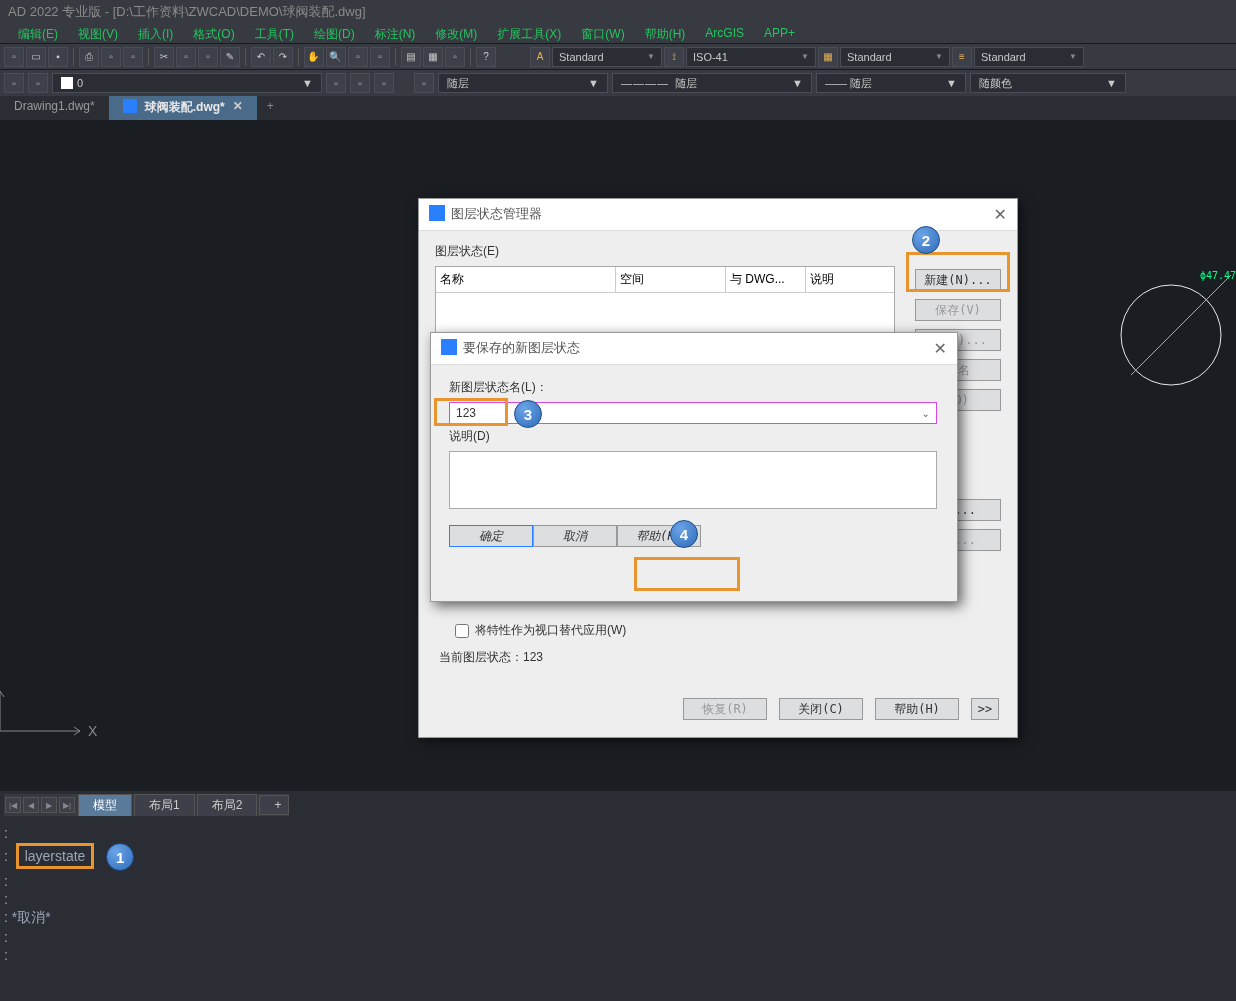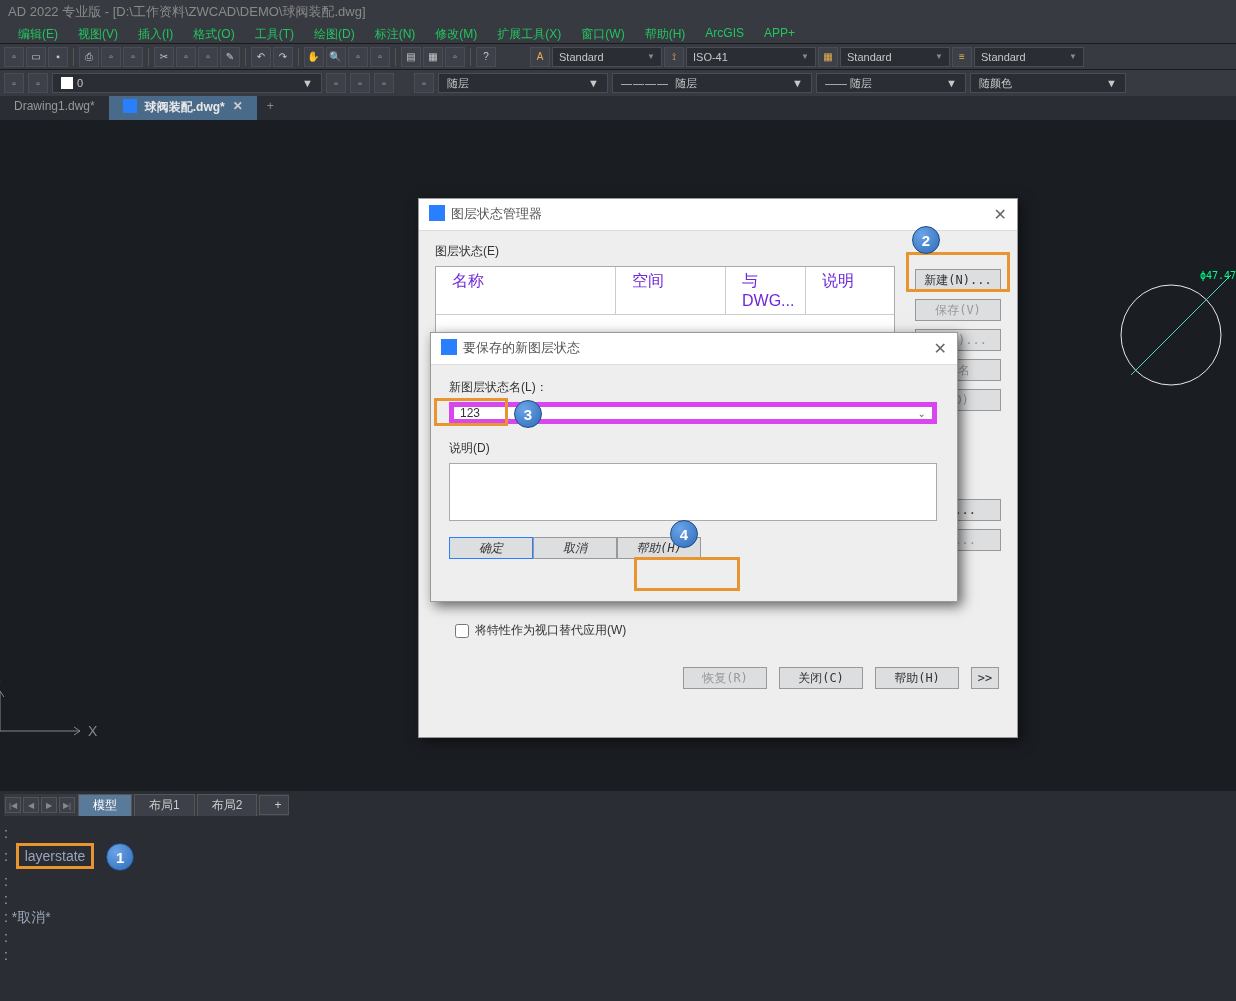--- a/index.html
+++ b/index.html
@@ -54,34 +54,34 @@
 
 
 .dlg1 { position:absolute; left:418px; top:198px; width:600px; height:540px; background:#eee; border:1px solid #999; box-shadow:4px 4px 12px rgba(0,0,0,0.5); }
 .dlg-title { background:#fff; padding:6px 10px; color:#555; font-size:13px; display:flex; align-items:flex-start; gap:6px; border-bottom:1px solid #ddd; }
 .dlg-title-icon { width:16px; height:16px; background:#2a7fff; display:inline-block; }
 .dlg-close { margin-left:auto; color:#666; font-size:16px; cursor:pointer; }
 .dlg-body { padding:12px 16px; color:#333; }
 .dlg-label { font-size:12px; margin-bottom:6px; color:#333; }
 .dlg-tbl { width:460px; height:110px; background:#fff; border:1px solid #aaa; }
 .dlg-tbl-head { display:flex; background:#fff; border-bottom:1px solid #ccc; }
-.dlg-th { padding:4px 16px; font-size:16px; color:#6d28d9; border-right:1px solid #ccc; }
+.dlg-th { padding:4px 4px; font-size:12px; color:#000000; border-right:1px solid #ccc; }
 .dlg-sidebtn { position:absolute; right:16px; width:86px; height:22px; background:#dddee0; border:1px solid #999; color:#333; font-size:12px; text-align:center; line-height:20px; font-family:"SimSun",monospace; }
 .dlg-sidebtn.disabled { color:#999; }
 .dlg-chk { display:flex; align-items:center; gap:6px; margin:6px 0 6px 20px; font-size:12px; color:#333; }
 .dlg-chk input { width:14px; height:14px; }
 .dlg-status { font-size:12px; color:#333; margin:10px 0 10px 4px; }
 .dlg-bottom { display:flex; justify-content:flex-end; gap:12px; padding:10px 18px 14px; }
 .dlg-btn { width:84px; height:22px; background:#dddee0; border:1px solid #999; font-size:12px; color:#333; text-align:center; line-height:20px; font-family:"SimSun",monospace; }
 .dlg-btn.expand { width:28px; }
 
 
 .dlg2 { position:absolute; left:430px; top:332px; width:528px; height:270px; background:#eee; border:1px solid #999; box-shadow:4px 4px 12px rgba(0,0,0,0.6); z-index:10; }
 .dlg2-body { padding:14px 18px; }
-.dlg2-input { width:488px; height:22px; border:5px solid #d946ef; padding:0 6px; font-family:monospace; font-size:12px; color:#333; background:#fff; display:flex; align-items:center; justify-content:space-between; }
+.dlg2-input { width:488px; height:22px; border:1px solid #d946ef; padding:0 6px; font-family:monospace; font-size:12px; color:#333; background:#fff; display:flex; align-items:center; justify-content:space-between; }
 .dlg2-input .caret { font-size:10px; color:#666; }
 .dlg2-textarea { width:488px; height:58px; border:1px solid #aaa; background:#fff; margin-top:4px; }
 .dlg2-bottom { display:flex; padding:16px 0 0;font-style:italic; }
 
 
 .anno-box-new { position:absolute; left:906px; top:252px; width:104px; height:40px; border:3px solid #e8952f; z-index:5; }
 .anno-box-input { position:absolute; left:434px; top:398px; width:74px; height:28px; border:3px solid #e8952f; z-index:15; }
 .anno-box-ok { position:absolute; left:634px; top:557px; width:106px; height:34px; border:3px solid #e8952f; z-index:15; }
 .callout { position:absolute; width:28px; height:28px; border-radius:50%; background:radial-gradient(circle at 35% 30%, #6aa3e8, #2f6db8); border:1px solid #1a4a88; color:#fff; font-size:15px; font-weight:bold; display:flex; align-items:center; justify-content:center; z-index:20; }
 .c1 { left:162px; bottom:135px; }
@@ -267,20 +267,21 @@
     <div class="dlg-sidebtn disabled" style="top:130px">I (I)...</div>
     <div class="dlg-sidebtn disabled" style="top:160px">命名</div>
     <div class="dlg-sidebtn disabled" style="top:190px">(D)</div>
     <div class="dlg-sidebtn" style="top:300px">M ...</div>
     <div class="dlg-sidebtn disabled" style="top:330px">X ...</div>
     <div style="height:240px"></div>
     <div class="dlg-chk">
         <input type="checkbox" style="">
         <span>将特性作为视口替代应用(W)</span>
       </div>
+    <div class="dlg-status">当前图层状态：123</div>
   </div>
   <div class="dlg-bottom">
     <div class="dlg-btn disabled" style="color:#999">恢复(R)</div>
     <div class="dlg-btn">关闭(C)</div>
     <div class="dlg-btn">帮助(H)</div>
     <div class="dlg-btn expand">&gt;&gt;</div>
   </div>
 </div>
 
 <div class="dlg2">
@@ -288,21 +289,21 @@
     <span class="dlg-title-icon"></span>
     <span>要保存的新图层状态</span>
     <span class="dlg-close">✕</span>
   </div>
   <div class="dlg2-body">
     <div class="dlg-label">新图层状态名(L)：</div>
     <div class="dlg2-input">
       <span>123</span>
         <span class="caret">⌄</span>
     </div>
-    <div class="dlg-label" style="margin-top:16px">说明(D)</div>
+    <div class="dlg-label" style="margin-top:4px">说明(D)</div>
     <div class="dlg2-textarea"></div>
     <div class="dlg2-bottom">
       <div class="dlg-btn" style="border:1px solid #2a7fff">确定</div>
       <div class="dlg-btn">取消</div>
       <div class="dlg-btn">帮助(H)</div>
     </div>
   </div>
 </div>
 
 <div class="anno-box-new"></div>

